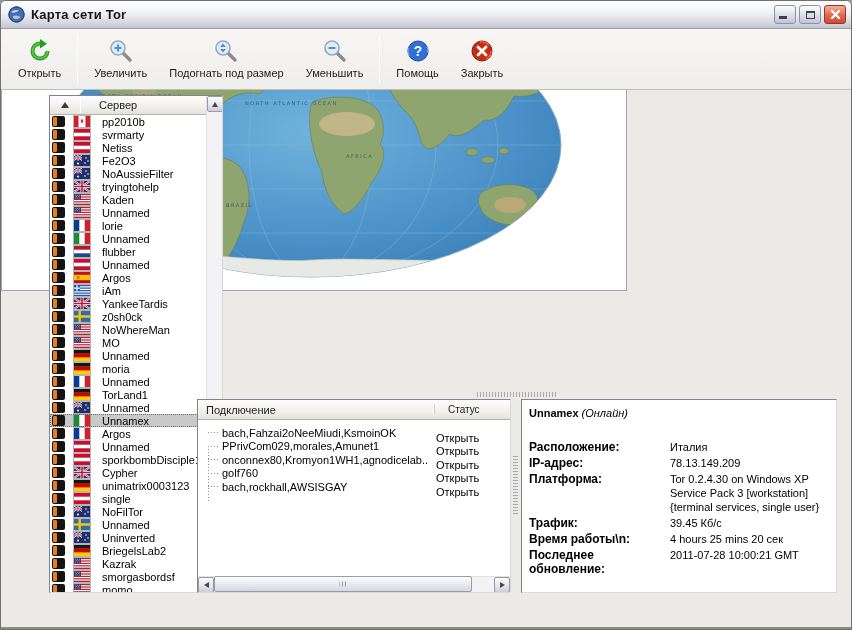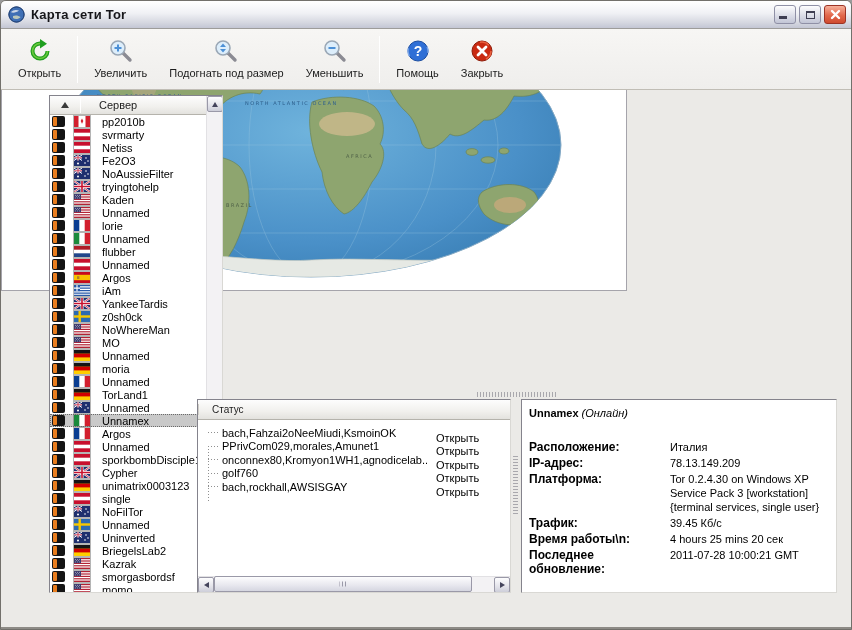--- a/index.html
+++ b/index.html
@@ -969,20 +969,21 @@
           </g>
       </g>
     </svg>
   </div>
 
   <div class="split-h"></div>
   <div class="split-v"></div>
 
   <div class="sunken conn-panel">
     <div class="conn-header">
+      <span class="h1">Подключение</span>
       <span class="h2">Статус</span>
     </div>
     <div class="conn-rows" id="conn-rows">
       <div class="conn-tree-line"></div>
     <div class="conn-row">
           <span class="stub"></span>
           <span class="cpath">bach,Fahzai2oNeeMiudi,KsmoinOK</span>
           <span class="cstatus">Открыть</span>
         </div>
         <div class="conn-row">

